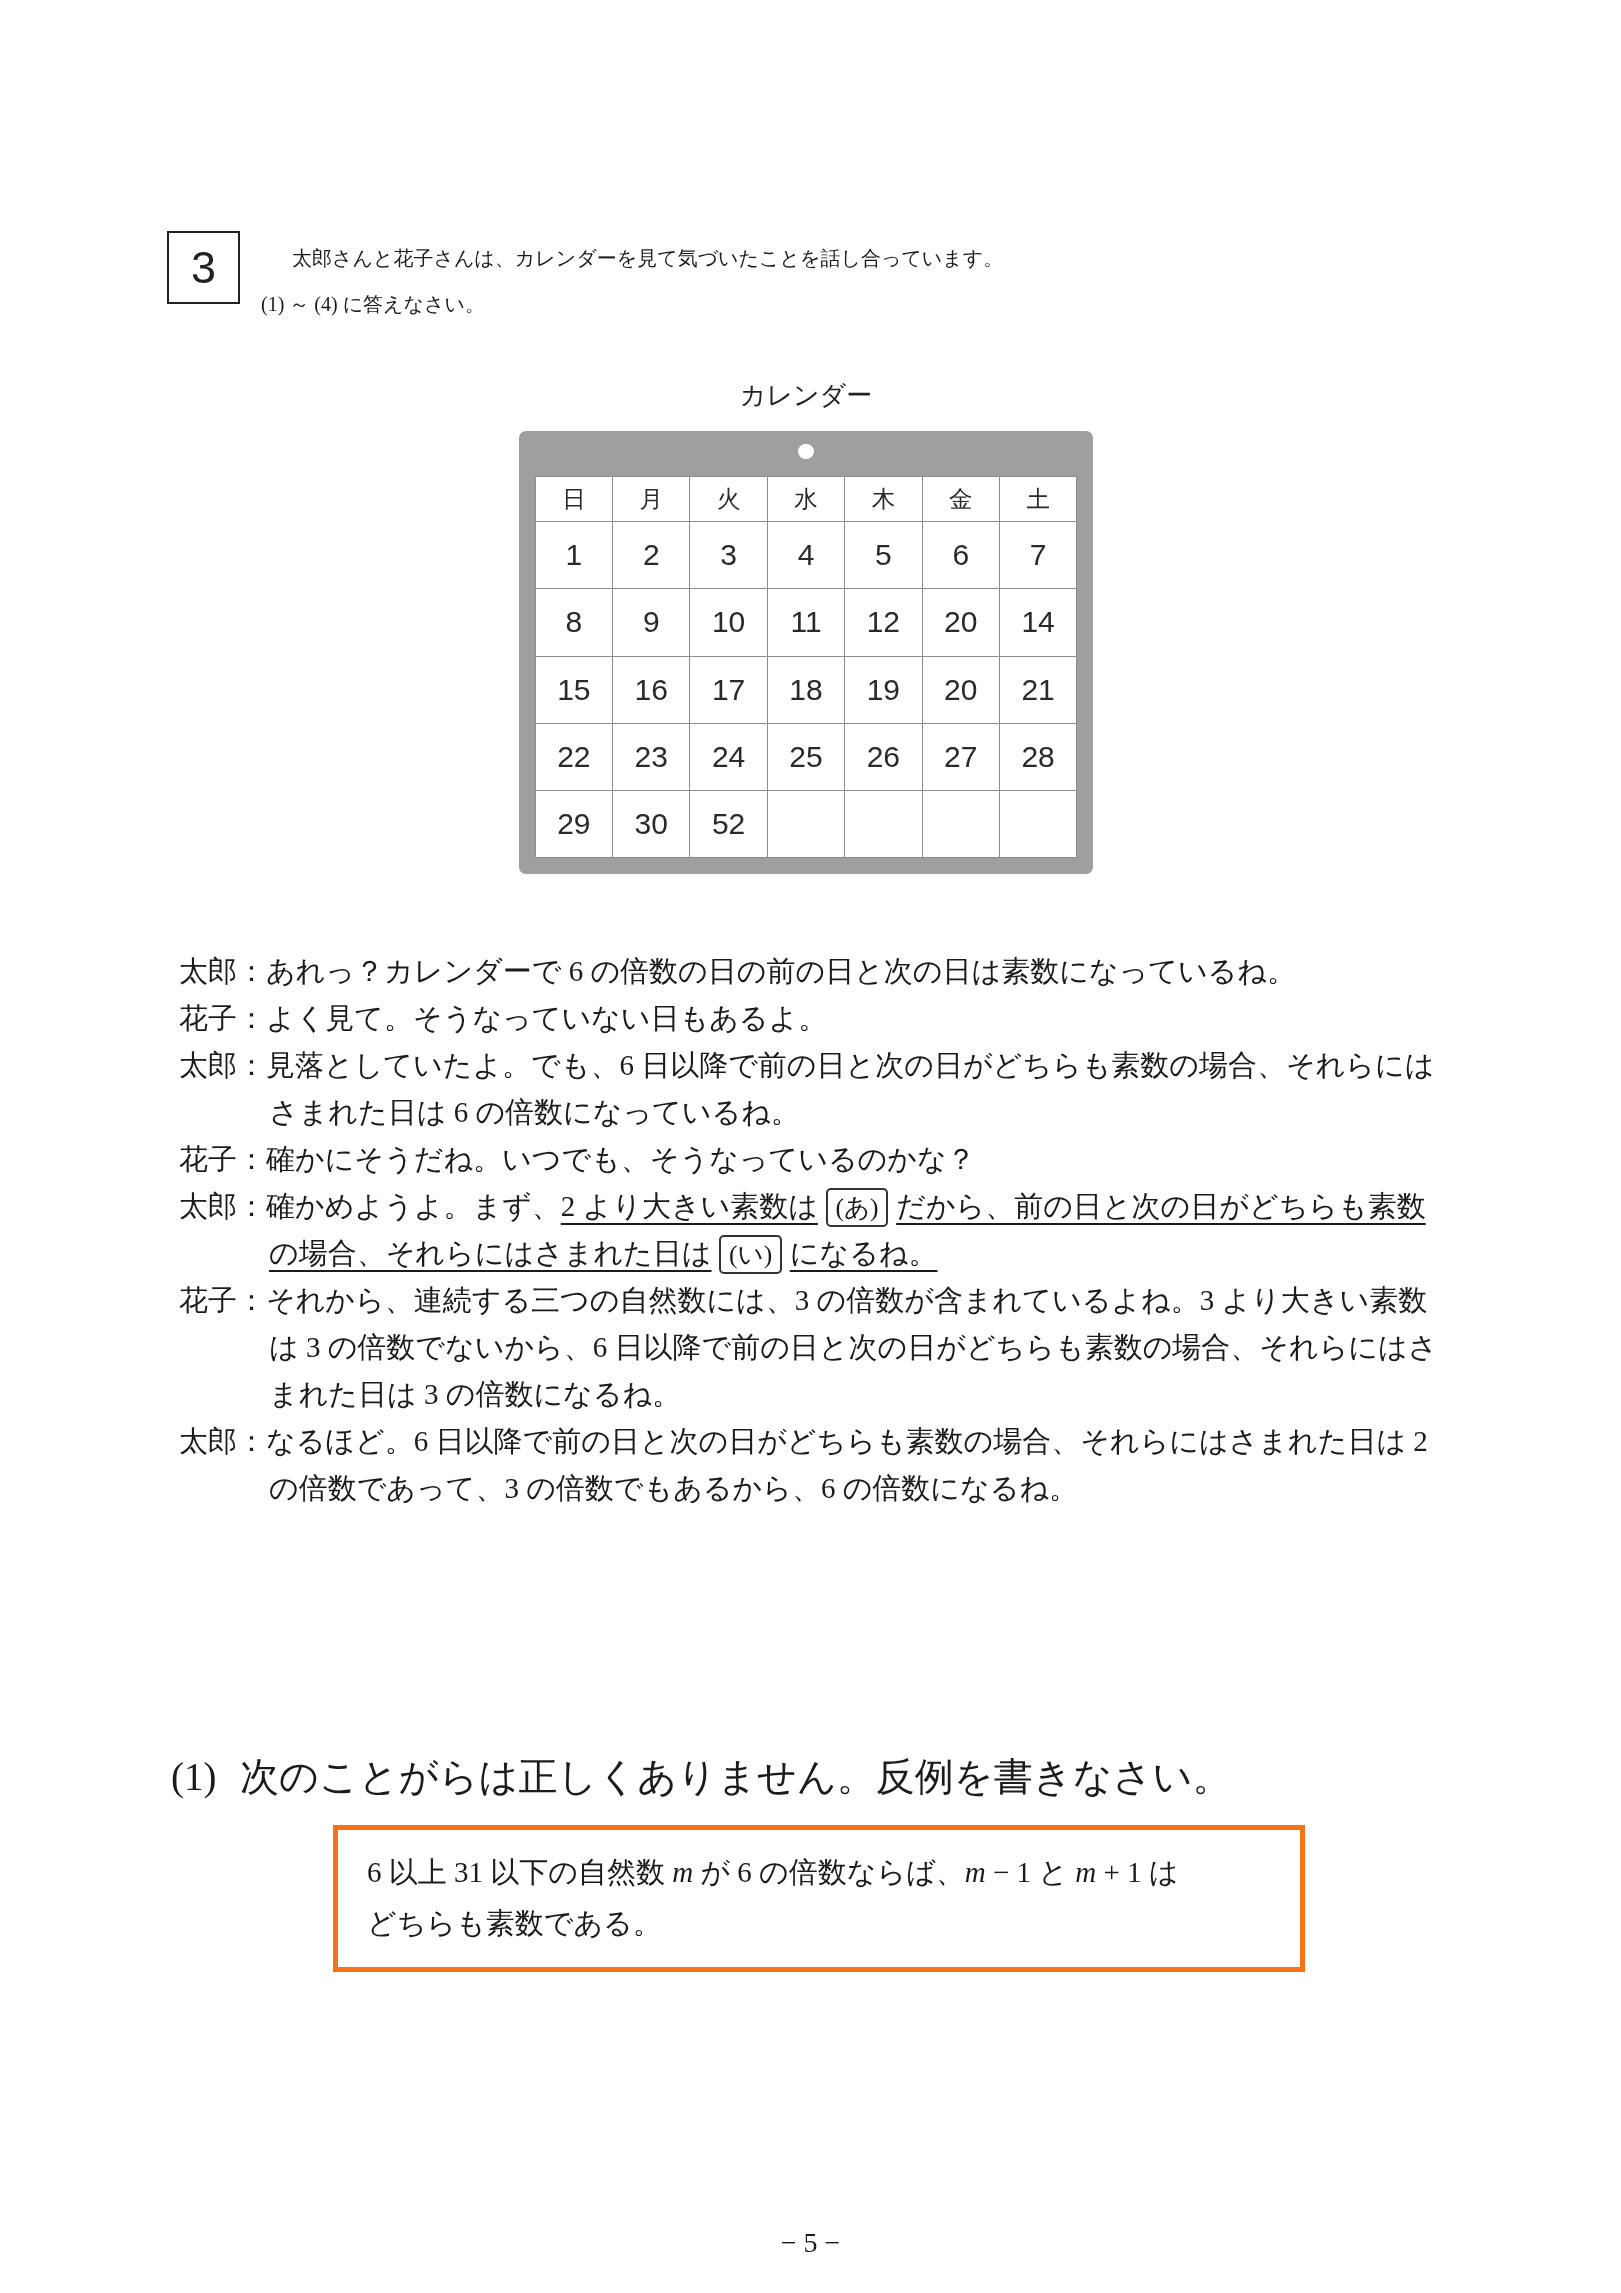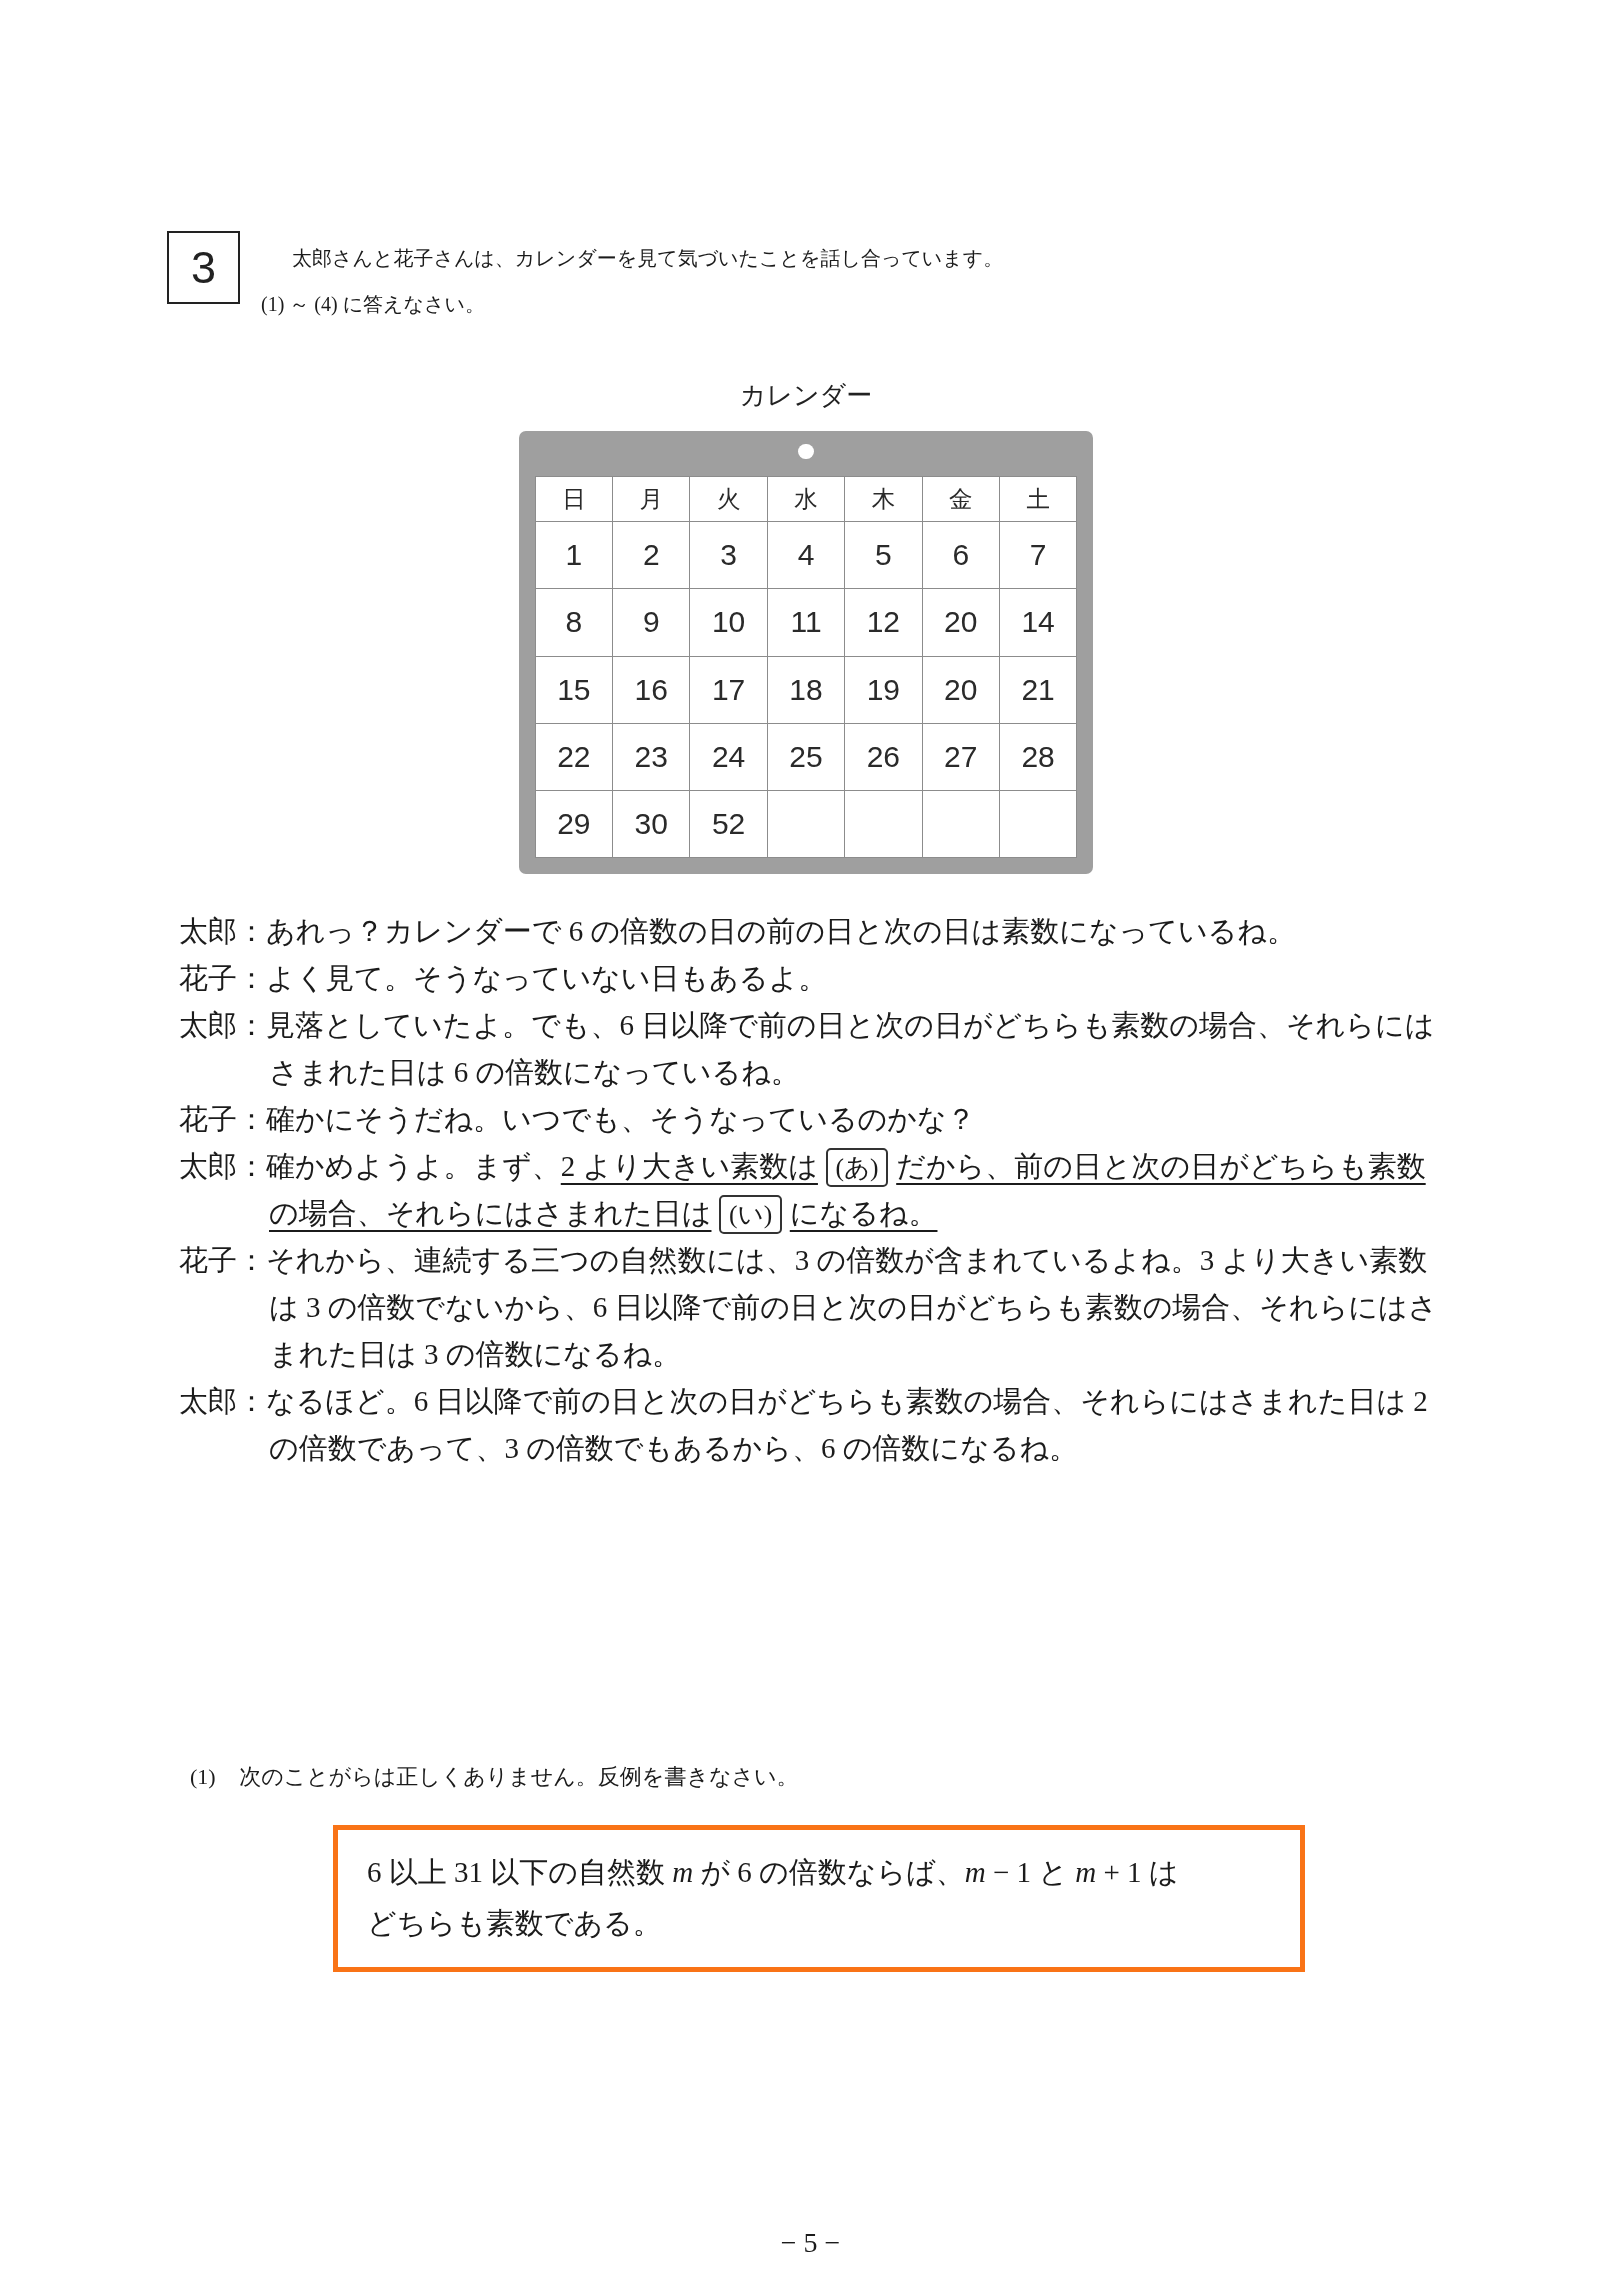--- a/index.html
+++ b/index.html
@@ -56,41 +56,41 @@
   }
   table.calendar-table th, table.calendar-table td {
     border:1px solid #8c8c8c; text-align:center; vertical-align:middle;
     color:#2a2a2a;
   }
   table.calendar-table th { height:45px; font-size:23.5px; font-weight:normal; }
   table.calendar-table td { font-size:30px; }
 
   
   .dialogue {
-    position:absolute; left:179px; top:908px; width:1266px;
+    position:absolute; left:179px; top:948px; width:1266px;
     font-size:29px; line-height:47px;
   }
   .dline { padding-left:90px; text-indent:-90px; }
   .ul { text-decoration:underline; text-underline-offset:6.9px; }
   .blank-box {
     display:inline-block;
     border:2px solid #333;
     border-radius:4.9px;
     padding:0 7.8px;
     margin:0 7.8px;
     font-size:25.5px;
     line-height:35px;
     text-indent:0;
     vertical-align:baseline;
   }
 
   
   .question-line {
-    position:absolute; left:190px; top:1753px; width:1266px;
-    font-size:22px; line-height:47px;
+    position:absolute; left:171px; top:1753px; width:1266px;
+    font-size:39px; line-height:47px;
   }
   .q-text { margin-left:23.5px; }
   .statement-box {
     position:absolute; left:333px; top:1825px; width:972px;
     border:5px solid #f97316;
     padding:16.7px 29px 18.6px 29px;
     font-size:29px; line-height:51px;
   }
   .var { font-style:italic; }
 

